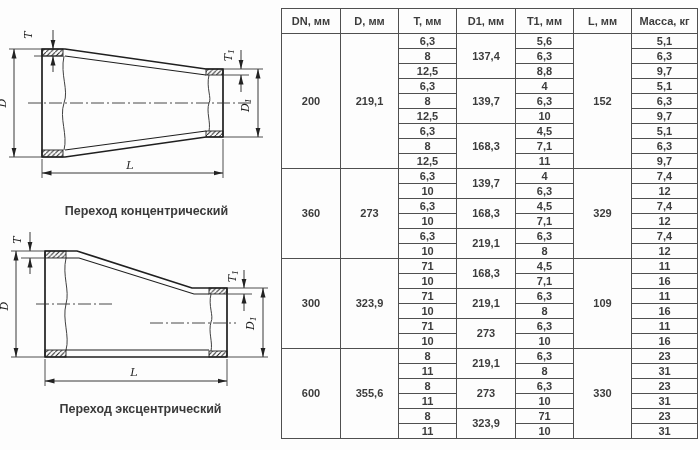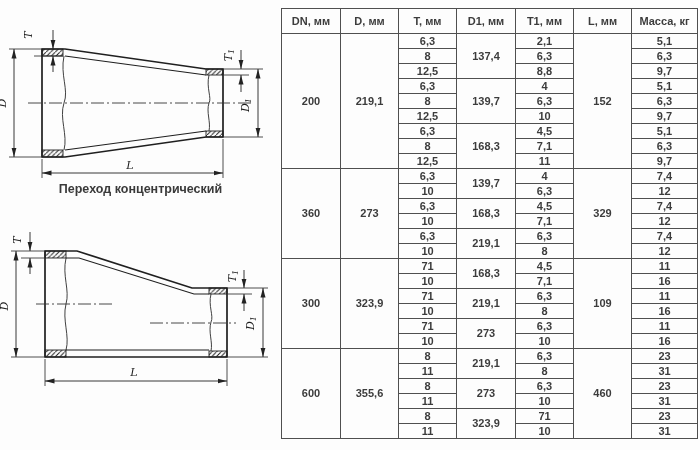--- a/index.html
+++ b/index.html
@@ -14,21 +14,21 @@
   .inner{fill:none;stroke:#1f1f1f;stroke-width:1.1;}
   .hatch-rect{stroke:#1f1f1f;stroke-width:0.9;}
   .wavy{fill:none;stroke:#2a2a2a;stroke-width:0.9;}
   .cline{stroke:#333;stroke-width:0.9;stroke-dasharray:13 3 2 3;}
   .dim{stroke:#222;stroke-width:0.9;fill:none;}
   .ext{stroke:#222;stroke-width:0.8;fill:none;}
   .dim-label{font-family:"DejaVu Serif",serif;font-style:italic;font-size:11px;fill:#1c1c1c;}
   .dim-label .sub{font-size:8px;}
   .caption{position:absolute;left:0;width:281px;text-align:center;
            font-size:12.5px;font-weight:bold;color:#3a3a3a;}
-  #caption-concentric{top:182px;}
+  #caption-concentric{top:204px;padding-left:6px;}
   #caption-eccentric{top:402px;}
   
   table.spec{position:absolute;left:281px;top:8px;width:416px;height:320px;
              border-collapse:collapse;table-layout:fixed;
              font-size:11px;font-weight:bold;color:#3c3c3c;}
   table.spec th,table.spec td{border:1px solid #4f4f4f;text-align:center;
              vertical-align:middle;padding:0 1px;line-height:1.1;
              overflow:hidden;white-space:nowrap;}
   table.spec th{height:24px;}
   table.spec td{height:14px;}
@@ -156,20 +156,21 @@
       </g>
 
       <g>
         <line class="ext" x1="45" y1="131" x2="45" y2="158"></line>
         <line class="ext" x1="227" y1="131" x2="227" y2="158"></line>
         <line class="dim" x1="45" y1="153" x2="227" y2="153" marker-start="url(#ah2)" marker-end="url(#ah2)"></line>
         <text class="dim-label" x="134" y="148" text-anchor="middle">L</text>
       </g>
     </svg>
 
+    <div id="caption-eccentric" class="caption">Переход эксцентрический</div>
   </div>
 
   <table class="spec">
     <colgroup>
       <col style="width:59px">
         <col style="width:58px">
         <col style="width:58px">
       <col style="width:59px">
         <col style="width:58px">
         <col style="width:58px">
@@ -185,21 +186,21 @@
           <th>L, мм</th>
           <th>Масса, кг</th>
         </tr>
     </thead>
     <tbody>
         <tr>
           <td rowspan="9">200</td>
           <td rowspan="9">219,1</td>
           <td>6,3</td>
           <td rowspan="3">137,4</td>
-          <td>2,1</td>
+          <td>5,6</td>
           <td rowspan="9">152</td>
           <td>5,1</td>
         </tr>
         <tr>
           <td>8</td>
           <td>6,3</td>
           <td>6,3</td>
         </tr>
         <tr>
           <td>12,5</td>
@@ -309,21 +310,21 @@
           <td>10</td>
           <td>10</td>
           <td>16</td>
         </tr>
         <tr>
           <td rowspan="6">600</td>
           <td rowspan="6">355,6</td>
           <td>8</td>
           <td rowspan="2">219,1</td>
           <td>6,3</td>
-          <td rowspan="6">460</td>
+          <td rowspan="6">330</td>
           <td>23</td>
         </tr>
         <tr>
           <td>11</td>
           <td>8</td>
           <td>31</td>
         </tr>
         <tr>
           <td>8</td>
           <td rowspan="2">273</td>

